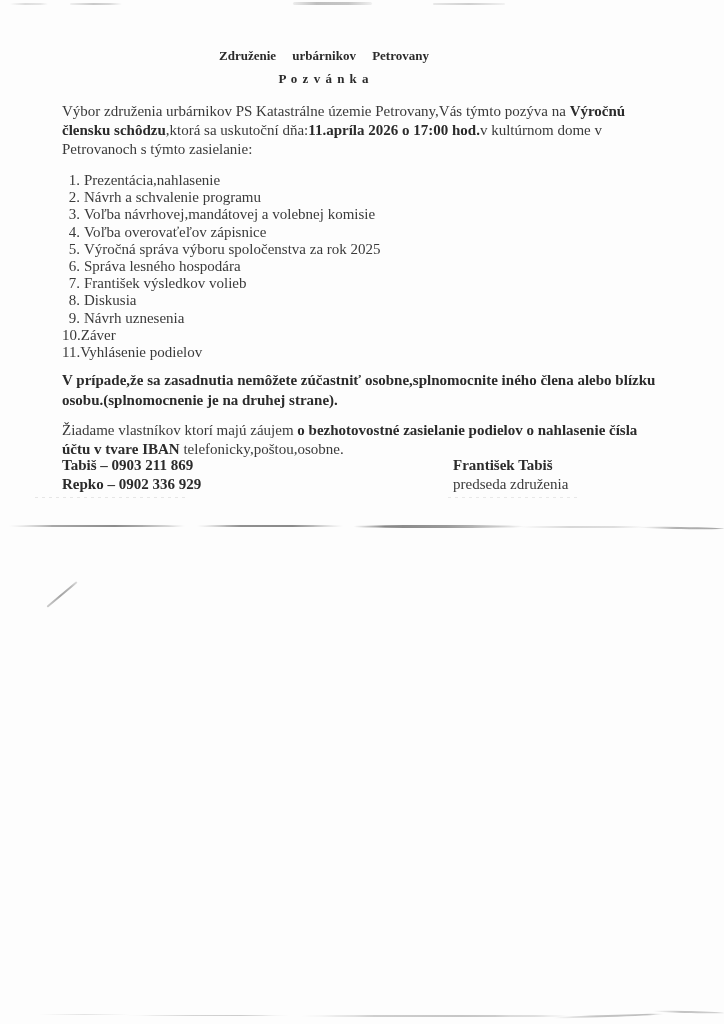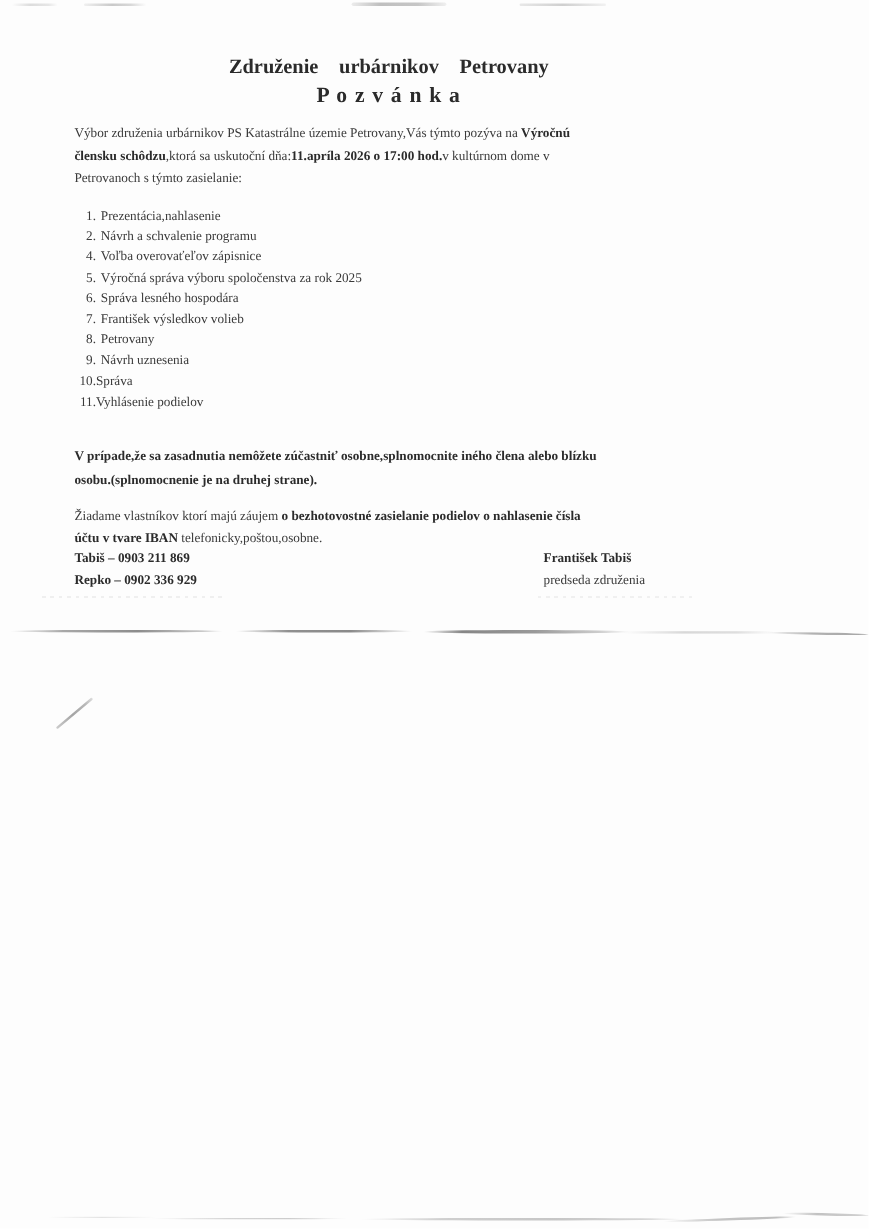--- a/index.html
+++ b/index.html
@@ -20,38 +20,38 @@
 
   
   .header {
     position: absolute;
     top: 46px;
     left: 60px;
     width: 528px;
     text-align: center;
   }
   .org-line {
-    font-size: 17px;
+    font-size: 13px;
     line-height: 19px;
     font-weight: bold;
     word-spacing: 13px;
     color: var(--ink-bold, #2b2b2b);
   }
   .doc-title {
     margin-top: 2px;
-    font-size: 18px;
+    font-size: 13px;
     line-height: 24px;
     font-weight: bold;
     letter-spacing: 1px;
     color: var(--ink-bold, #2b2b2b);
     font-family: Liberation Serif, serif;
   }
 
   
-  .textblock { position: absolute; left: 62px; font-size: 11px; }
+  .textblock { position: absolute; left: 62px; font-size: 15px; }
   .textblock .line { white-space: nowrap; }
 
   .intro { top: 102px; }
   .intro .line { line-height: 19px; }
 
   .agenda { top: 172px; left: 62px; }
   .agenda-row { line-height: 17.2px; white-space: nowrap; }
   .agenda-row .num { display: inline-block; min-width: 18px; text-align: right; }
   .agenda-row .txt.sp { padding-left: 4px; }
 
@@ -129,27 +129,28 @@
 
   <div class="textblock intro">
       <div class="line"><span>Výbor združenia urbárnikov PS Katastrálne územie Petrovany,Vás týmto pozýva na </span><span class="b">Výročnú</span></div>
       <div class="line"><span class="b">člensku schôdzu</span><span>,ktorá sa uskutoční dňa:</span><span class="b">11.apríla 2026 o 17:00 hod.</span><span>v kultúrnom dome v</span></div>
       <div class="line"><span>Petrovanoch s týmto zasielanie:</span></div>
     </div>
 
   <div class="textblock agenda">
       <div class="agenda-row"><span class="num">1.</span><span class="txt sp">Prezentácia,nahlasenie</span></div>
       <div class="agenda-row"><span class="num">2.</span><span class="txt sp">Návrh a schvalenie programu</span></div>
+      <div class="agenda-row"><span class="num">3.</span><span class="txt sp">Voľba návrhovej,mandátovej a volebnej komisie</span></div>
       <div class="agenda-row"><span class="num">4.</span><span class="txt sp">Voľba overovaťeľov zápisnice</span></div>
       <div class="agenda-row"><span class="num">5.</span><span class="txt sp">Výročná správa výboru spoločenstva za rok 2025</span></div>
       <div class="agenda-row"><span class="num">6.</span><span class="txt sp">Správa lesného hospodára</span></div>
       <div class="agenda-row"><span class="num">7.</span><span class="txt sp">František výsledkov volieb</span></div>
-      <div class="agenda-row"><span class="num">8.</span><span class="txt sp">Petrovany</span></div>
+      <div class="agenda-row"><span class="num">8.</span><span class="txt sp">Diskusia</span></div>
       <div class="agenda-row"><span class="num">9.</span><span class="txt sp">Návrh uznesenia</span></div>
-      <div class="agenda-row"><span class="num">10.</span><span class="txt">Správa</span></div>
+      <div class="agenda-row"><span class="num">10.</span><span class="txt">Záver</span></div>
       <div class="agenda-row"><span class="num">11.</span><span class="txt">Vyhlásenie podielov</span></div>
     </div>
 
   <div class="textblock proxy-note">
       <div class="line"><span class="b">V prípade,že sa zasadnutia nemôžete zúčastniť osobne,splnomocnite iného člena alebo blízku</span></div>
       <div class="line"><span class="b">osobu.(splnomocnenie je na druhej strane).</span></div>
     </div>
 
   <div class="textblock iban-note">
       <div class="line"><span>Žiadame vlastníkov ktorí majú záujem </span><span class="b">o bezhotovostné zasielanie podielov o nahlasenie čísla</span></div>

